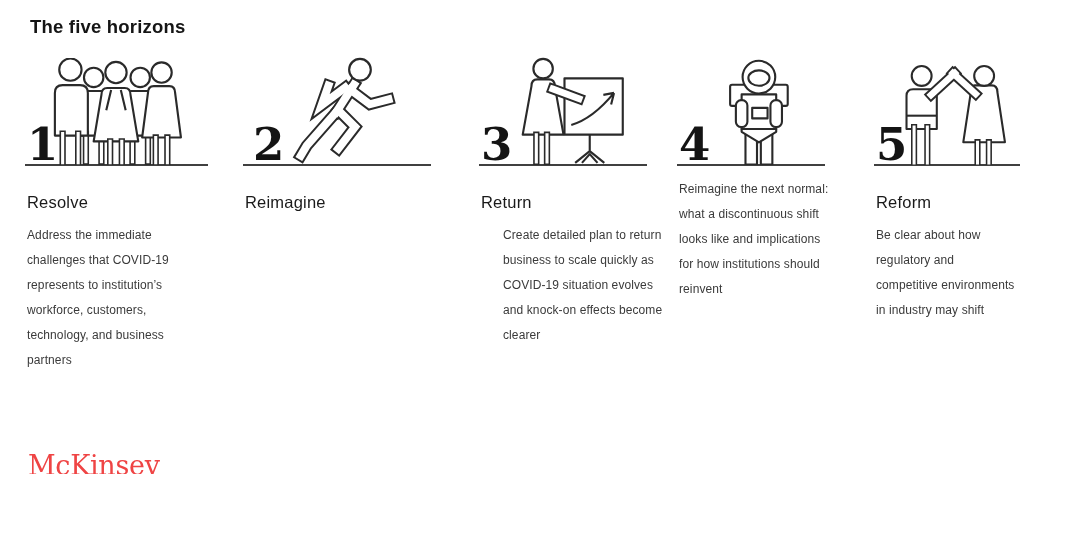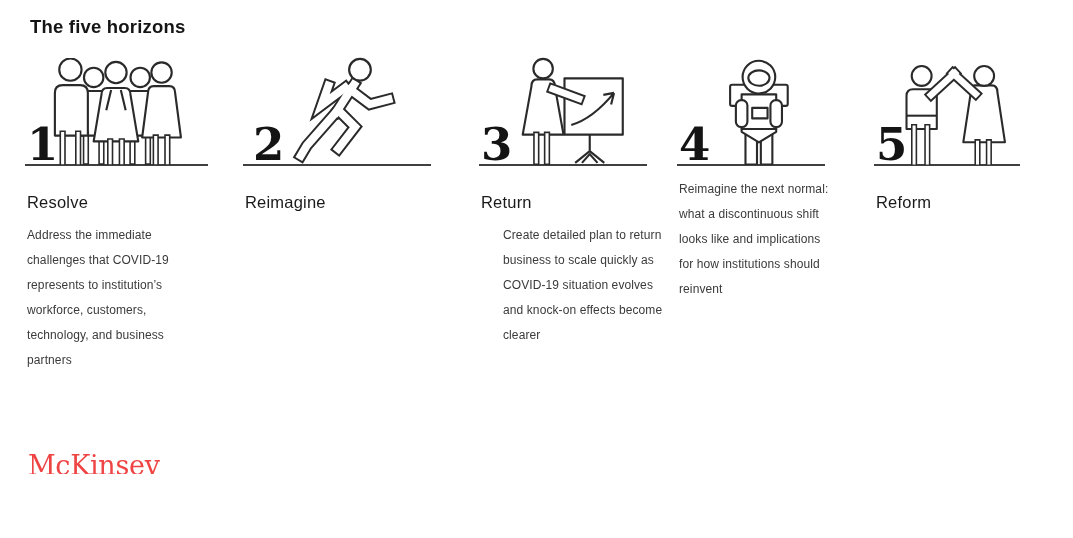--- a/index.html
+++ b/index.html
@@ -190,20 +190,21 @@
           <path class="ow" d="M103,90 V112 M115,90 V112"></path>
         <path class="ab" d="M54,40 L79,17"></path>
           <path class="ab" d="M101,39 L77,17"></path>
         <path class="aw" d="M54,40 L79,17"></path>
           <path class="aw" d="M101,39 L77,17"></path>
         <circle class="sh" cx="44" cy="20" r="10.5"></circle>
         <circle class="sh" cx="110" cy="20" r="10.5"></circle>
       </svg>
     </div>
     <h2 class="heading">Reform</h2>
+    <p class="body">Be clear about how regulatory and competitive environments in industry may shift</p>
   </section>
 
   <div class="logo">
     <div>McKinsey</div>
     <div class="l2">&amp; Company</div>
   </div>
 
 </div>
 
 </body></html>

